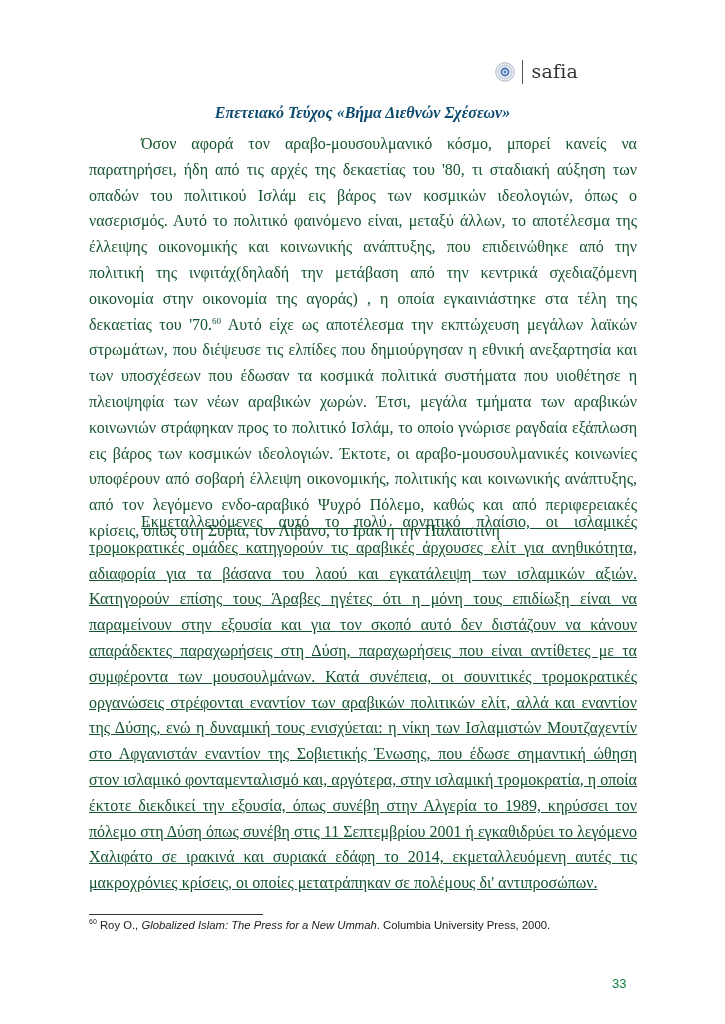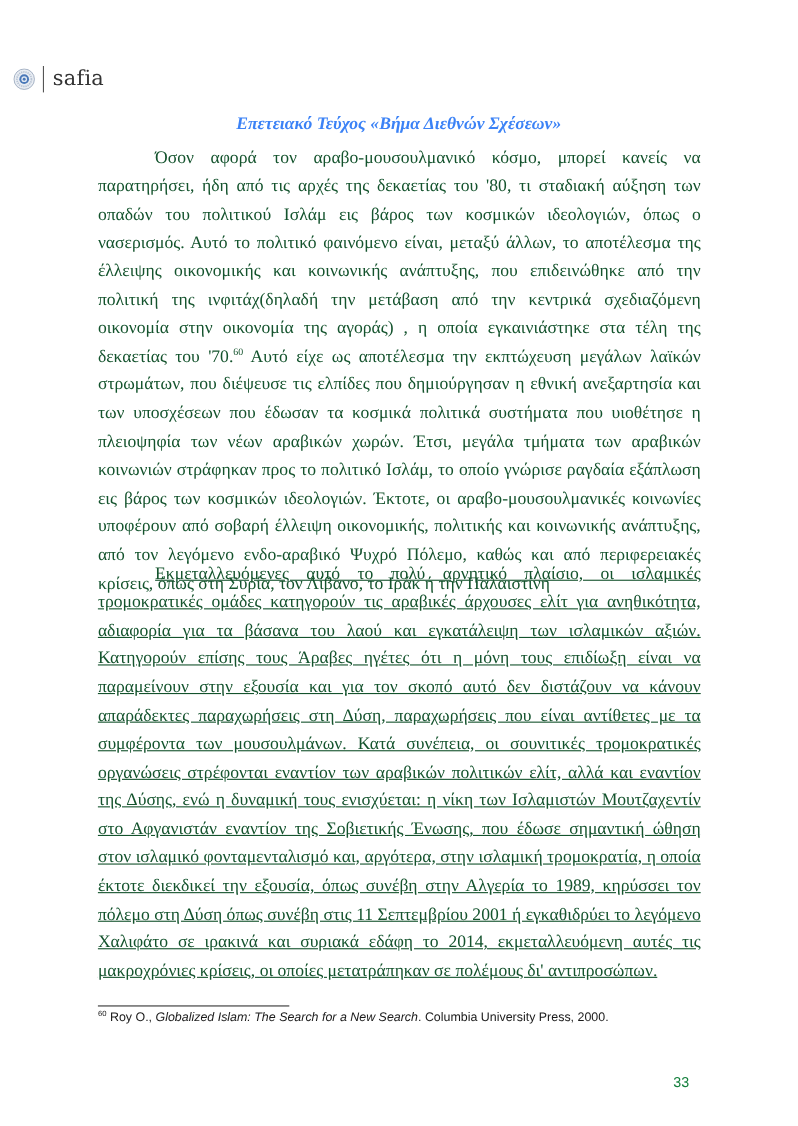--- a/index.html
+++ b/index.html
@@ -1,26 +1,26 @@
 <!DOCTYPE html>
 <html><head>
   <meta charset="utf-8">
   <style>
     html, body { margin: 0; padding: 0; background: #ffffff; }
     body { width: 725px; height: 1024px; position: relative; overflow: hidden; }
     .page { position: absolute; left: 0; top: 0; width: 725px; height: 1024px; background: #fff; }
 
-    .logo-wrap { position: absolute; top: 60px; left: 12px; width: 578px; display: flex; justify-content: flex-start; align-items: center; }
+    .logo-wrap { position: absolute; top: 60px; left: 0; width: 578px; display: flex; justify-content: flex-end; align-items: center; }
     .logo { display: flex; align-items: center; gap: 5px; }
     .logo-emblem { width: 20px; height: 20px; position: relative; }
     .logo-divider { width: 1px; height: 24px; background: #555; margin: 0 3px 0 2px; }
     .logo-text { font-family: "DejaVu Serif", serif; font-size: 19px; color: #333; letter-spacing: 0.2px; line-height: 1; margin-top: -2px; }
 
     .heading { position: absolute; top: 104px; left: 0; width: 725px; text-align: center;
-      font-family: "Liberation Serif", serif; font-style: italic; font-weight: bold; font-size: 16px; color: #3b82f6; }
+      font-family: "Liberation Serif", serif; font-style: italic; font-weight: bold; font-size: 16px; color: #0c4a6e; }
 
     .body-text { position: absolute; left: 89px; width: 548px; font-family: "Liberation Serif", serif;
       font-size: 16px; line-height: 25.8px; color: #14532d; text-align: justify; }
     .para1 { top: 131px; }
     .para2 { top: 509px; text-decoration: underline; }
     .body-text p { margin: 0; text-indent: 52px; }
     sup { font-size: 9px; line-height: 0; vertical-align: super; }
 
     .fn-rule { position: absolute; left: 89px; top: 914px; width: 174px; height: 1px; background: #333; }
     .footnote { position: absolute; left: 89px; top: 919px; width: 560px; font-family: "Liberation Sans", sans-serif;
@@ -55,16 +55,16 @@
 
   <div class="body-text para1">
     <p><span>Όσον αφορά τον αραβο-μουσουλμανικό κόσμο, μπορεί κανείς να παρατηρήσει, ήδη από τις αρχές της δεκαετίας του '80, τι σταδιακή αύξηση των οπαδών του πολιτικού Ισλάμ εις βάρος των κοσμικών ιδεολογιών, όπως ο νασερισμός. Αυτό το πολιτικό φαινόμενο είναι, μεταξύ άλλων, το αποτέλεσμα της έλλειψης οικονομικής και κοινωνικής ανάπτυξης,  που επιδεινώθηκε από την πολιτική της ινφιτάχ(δηλαδή την μετάβαση από την κεντρικά σχεδιαζόμενη οικονομία στην οικονομία της αγοράς) , η οποία εγκαινιάστηκε στα τέλη της δεκαετίας του '70.</span><sup>60</sup><span>  Αυτό είχε ως αποτέλεσμα την  εκπτώχευση μεγάλων λαϊκών στρωμάτων, που διέψευσε  τις ελπίδες που δημιούργησαν η εθνική ανεξαρτησία και των υποσχέσεων που έδωσαν τα κοσμικά  πολιτικά συστήματα που υιοθέτησε η πλειοψηφία των νέων αραβικών χωρών. Έτσι, μεγάλα τμήματα των αραβικών κοινωνιών στράφηκαν προς το πολιτικό Ισλάμ, το οποίο γνώρισε  ραγδαία εξάπλωση εις βάρος των κοσμικών ιδεολογιών. Έκτοτε, οι αραβο-μουσουλμανικές κοινωνίες υποφέρουν από σοβαρή έλλειψη οικονομικής, πολιτικής και κοινωνικής ανάπτυξης, από τον λεγόμενο ενδο-αραβικό Ψυχρό Πόλεμο, καθώς και από περιφερειακές κρίσεις, όπως στη Συρία, τον Λίβανο, το Ιράκ ή την Παλαιστίνη</span></p>
   </div>
 
   <div class="body-text para2">
     <p>Εκμεταλλευόμενες αυτό το πολύ αρνητικό πλαίσιο, οι ισλαμικές τρομοκρατικές ομάδες κατηγορούν τις αραβικές άρχουσες ελίτ για ανηθικότητα, αδιαφορία για τα βάσανα του λαού και εγκατάλειψη των ισλαμικών αξιών. Κατηγορούν επίσης τους Άραβες ηγέτες ότι η μόνη τους επιδίωξη είναι να παραμείνουν στην εξουσία και για τον σκοπό αυτό δεν διστάζουν να κάνουν απαράδεκτες παραχωρήσεις στη Δύση, παραχωρήσεις που είναι αντίθετες με τα συμφέροντα των μουσουλμάνων. Κατά συνέπεια, οι σουνιτικές τρομοκρατικές οργανώσεις  στρέφονται εναντίον των αραβικών πολιτικών ελίτ, αλλά και εναντίον της Δύσης, ενώ η δυναμική τους ενισχύεται: η νίκη των Ισλαμιστών Μουτζαχεντίν στο Αφγανιστάν εναντίον της Σοβιετικής Ένωσης, που έδωσε σημαντική ώθηση στον ισλαμικό φονταμενταλισμό και, αργότερα, στην ισλαμική τρομοκρατία, η οποία έκτοτε διεκδικεί την εξουσία, όπως συνέβη στην Αλγερία το 1989, κηρύσσει τον πόλεμο στη Δύση όπως συνέβη στις 11 Σεπτεμβρίου 2001 ή εγκαθιδρύει το λεγόμενο Χαλιφάτο σε ιρακινά και συριακά εδάφη το 2014, εκμεταλλευόμενη αυτές τις μακροχρόνιες κρίσεις, οι οποίες μετατράπηκαν σε πολέμους δι' αντιπροσώπων.</p>
   </div>
 
   <div class="fn-rule"></div>
-  <div class="footnote"><sup>60</sup><span> Roy O., </span><em>Globalized Islam: The Search for a New Search</em><span>. Columbia University Press, 2000.</span></div>
+  <div class="footnote"><sup>60</sup><span> Roy O., </span><em>Globalized Islam: The Press for a New Ummah</em><span>. Columbia University Press, 2000.</span></div>
 
   <div class="page-number">33</div>
 </div>
 
 </body></html>

